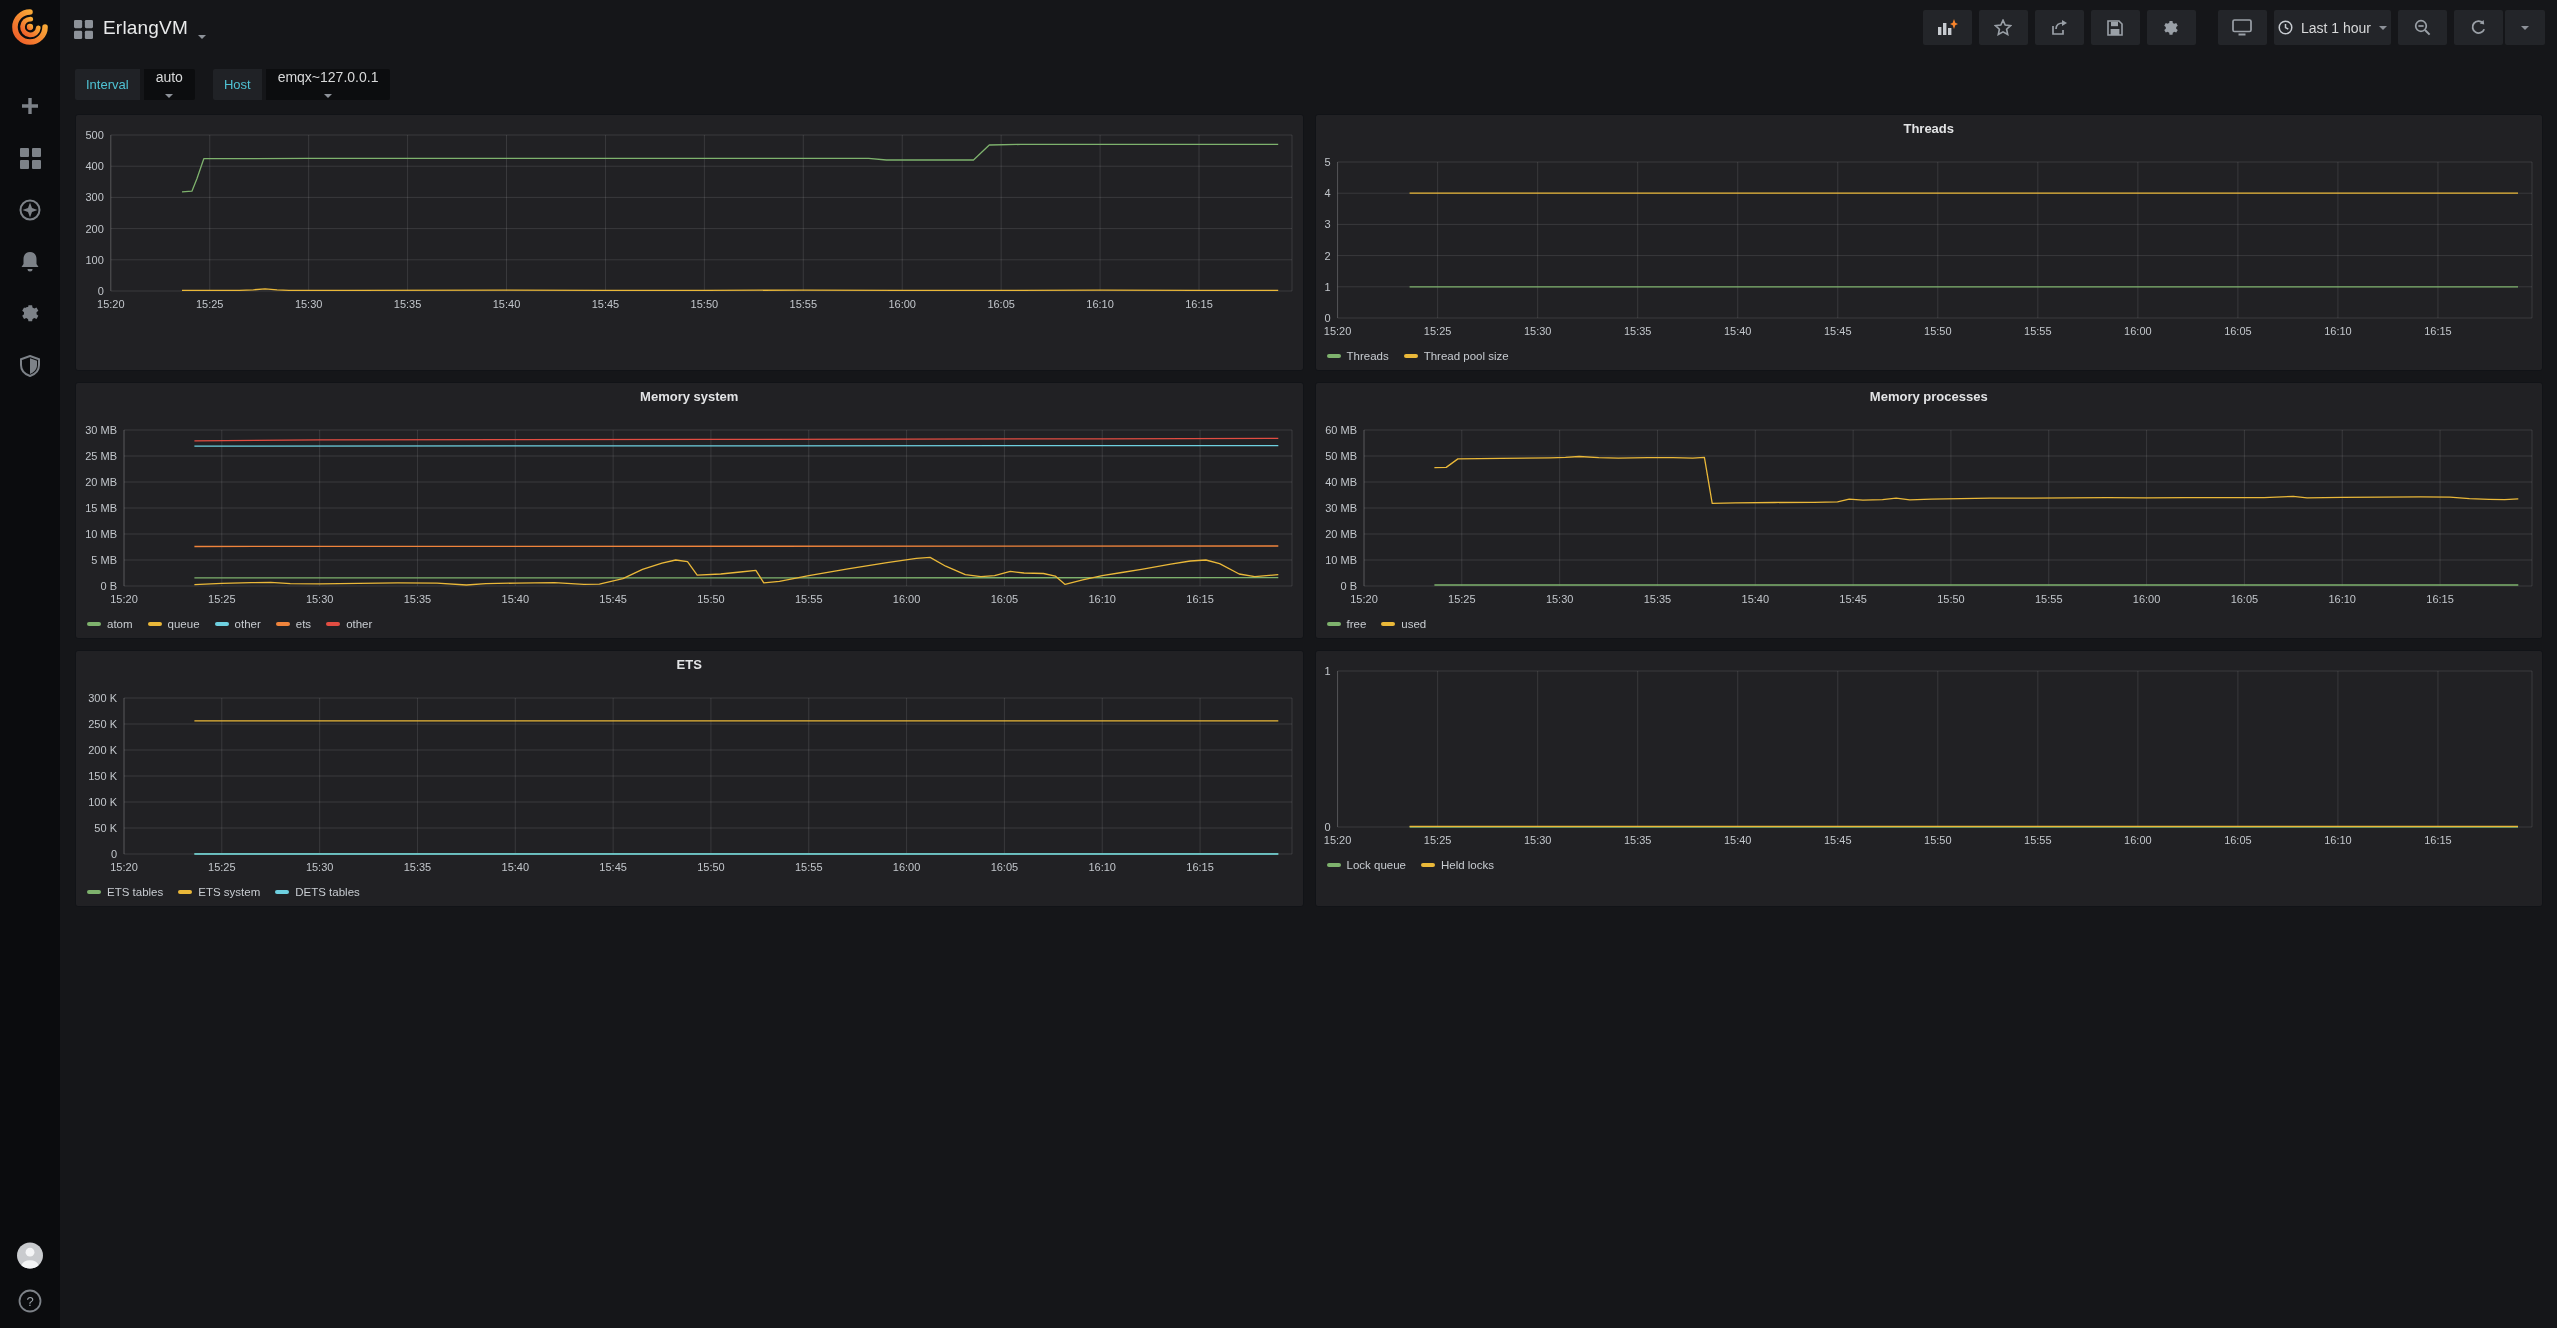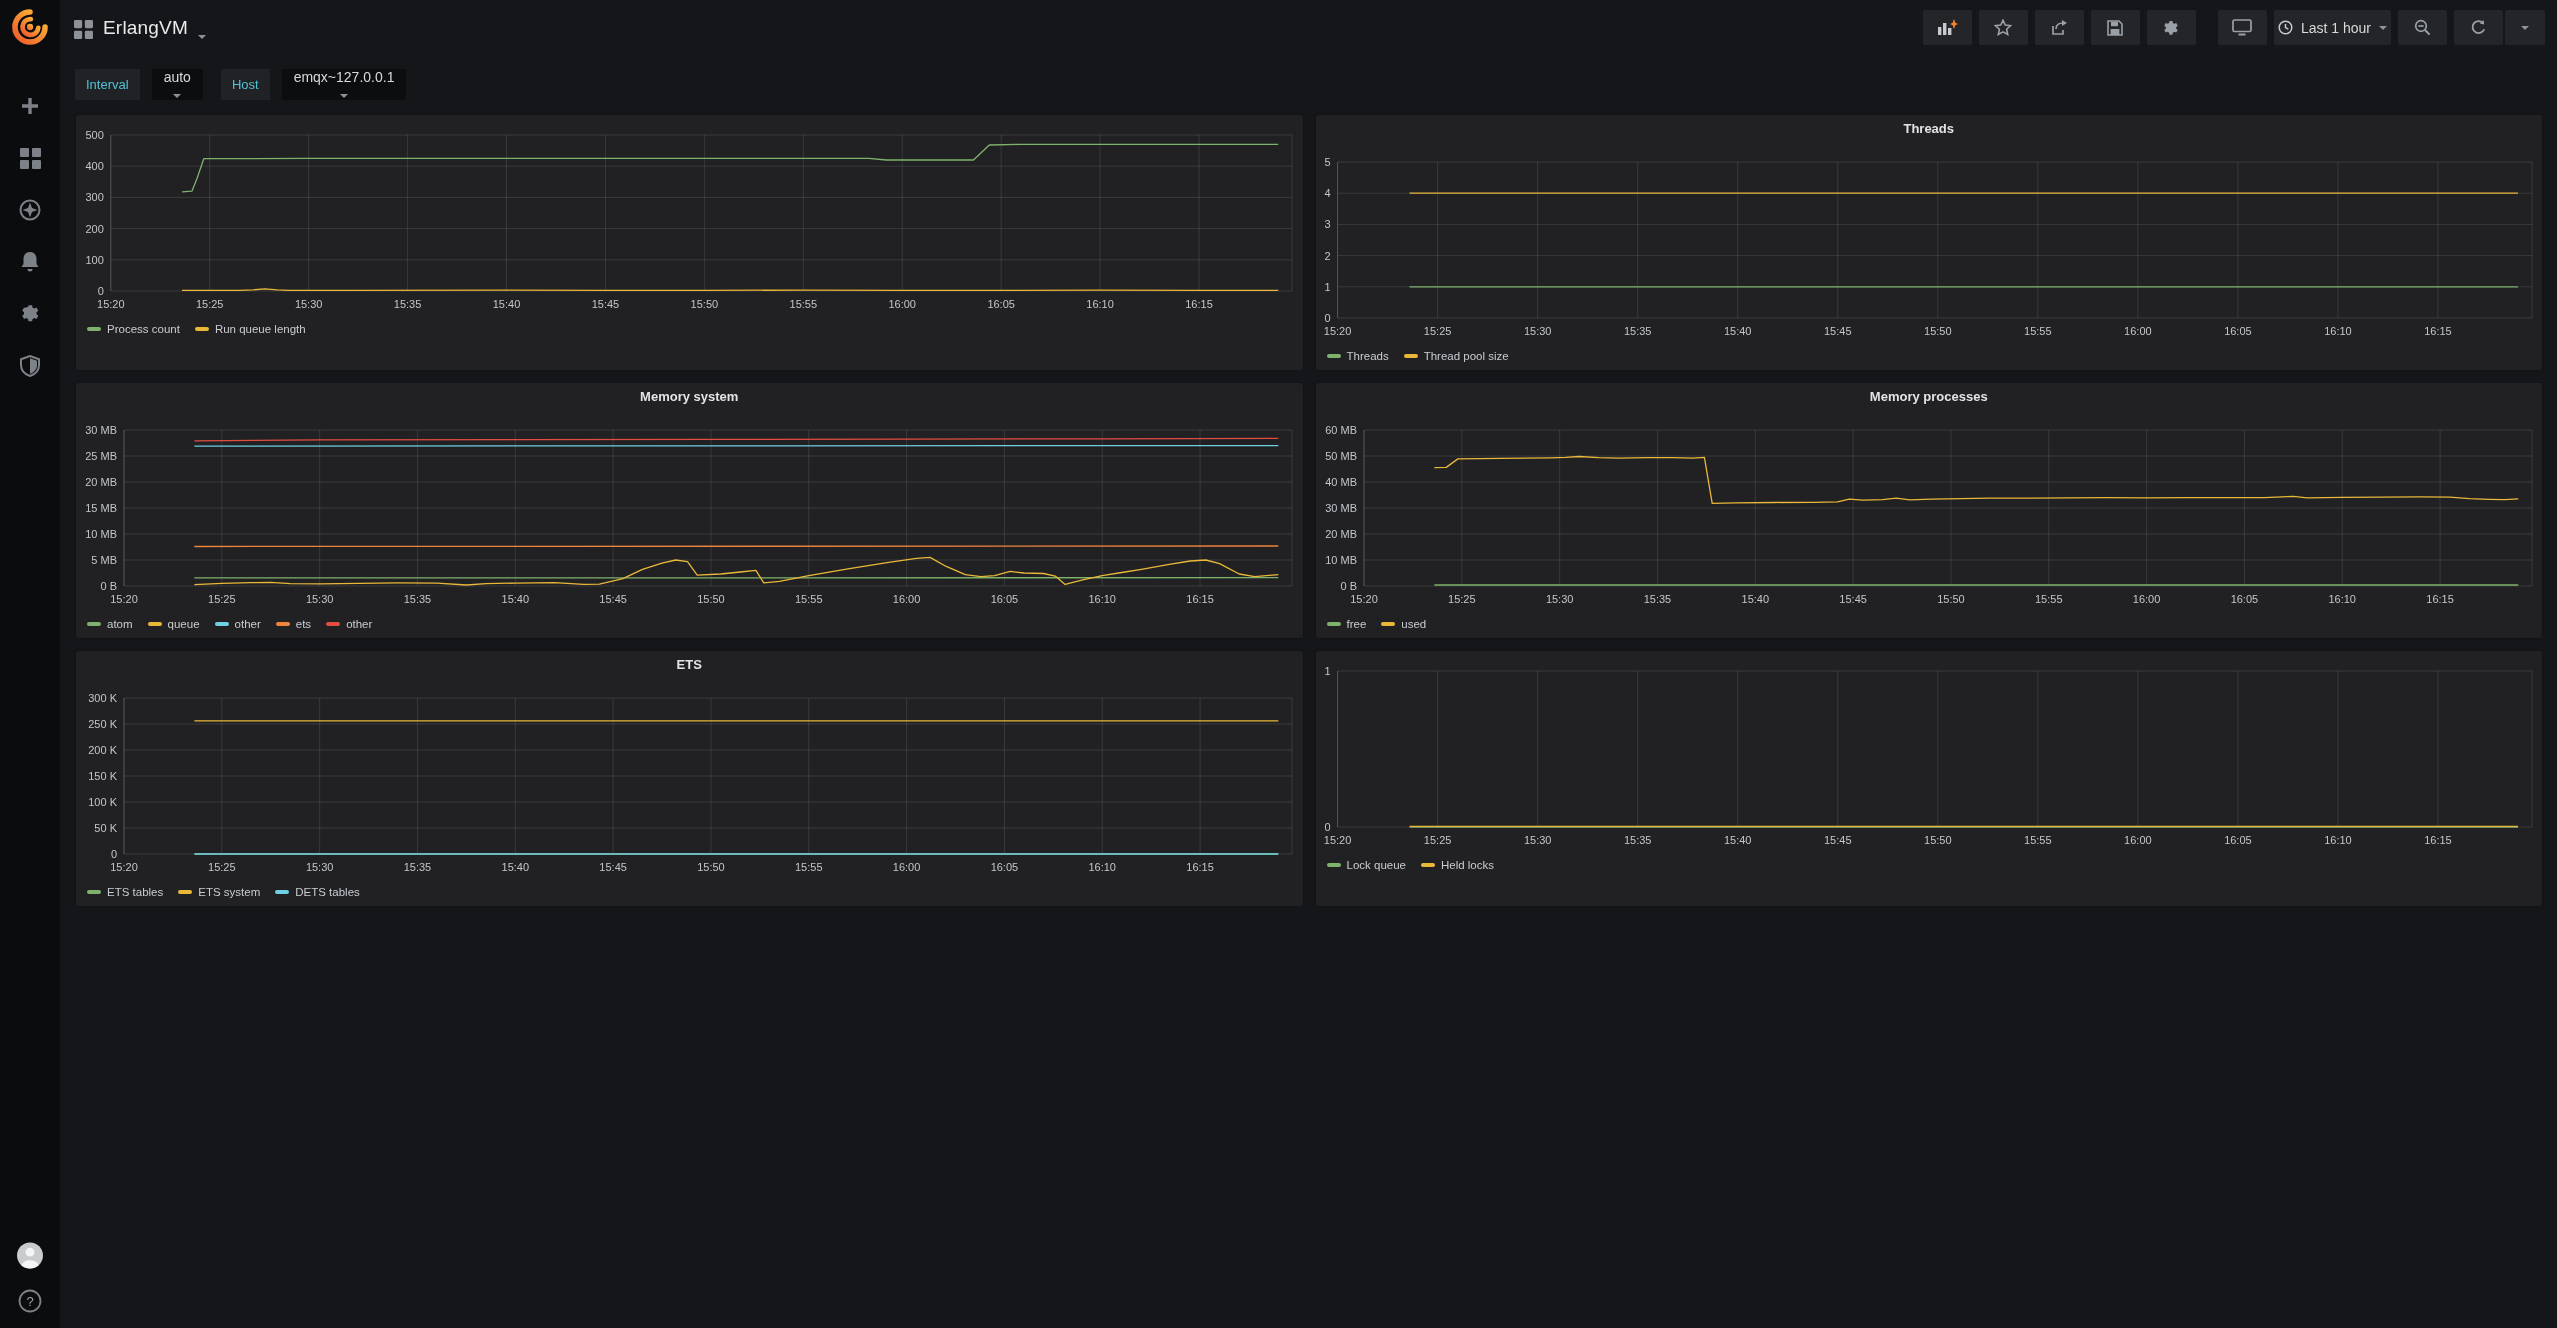--- a/index.html
+++ b/index.html
@@ -34,21 +34,21 @@
     height:35px;min-width:41px;padding:0 4px;background:#232529;border-radius:2px;
     display:flex;align-items:center;justify-content:center;gap:8px;color:#9aa0a7;cursor:pointer;
     font-size:14px;
   }
   .nb-btn.text{color:#d8d9da;}
   .nb-group{display:flex;gap:2px;}
   .nb-sep{width:8px;}
 
   
   .submenu{height:59px;flex:0 0 59px;display:flex;align-items:center;gap:18px;padding:0 15px;}
-  .var{display:flex;gap:12px;align-items:center;}
+  .var{display:flex;gap:4px;align-items:center;}
   .var-label{
     height:31px;display:flex;align-items:center;padding:0 11px;background:#202226;
     color:#4fc3d4;font-size:13px;border-radius:2px 0 0 2px;
   }
   .var-value{
     height:31px;display:flex;align-items:center;gap:9px;padding:0 12px;background:#0c0d0f;
     color:#d8d9da;font-size:14px;cursor:pointer;border-radius:0 2px 2px 0;flex-direction:column;
   }
 
   
@@ -287,30 +287,20 @@
               <line x1="34.8" y1="82.4" x2="1216" y2="82.4" stroke="rgba(255,255,255,0.11)" stroke-width="1"></line>
               <text x="27.799999999999997" y="86.4" text-anchor="end">300</text>
               <line x1="34.8" y1="51.19999999999999" x2="1216" y2="51.19999999999999" stroke="rgba(255,255,255,0.11)" stroke-width="1"></line>
               <text x="27.799999999999997" y="55.19999999999999" text-anchor="end">400</text>
               <line x1="34.8" y1="20" x2="1216" y2="20" stroke="rgba(255,255,255,0.11)" stroke-width="1"></line>
               <text x="27.799999999999997" y="24" text-anchor="end">500</text>
               <line x1="34.8" y1="20" x2="34.8" y2="176" stroke="rgba(255,255,255,0.15)" stroke-width="1"></line>
               <polyline points="106.0,76.8 115.9,76.2 120.9,63.7 127.8,43.7 232.7,43.4 430.5,43.4 628.4,43.4 792.6,43.4 810.4,45.0 897.5,45.0 913.3,30.0 944.9,29.4 1024.1,29.4 1123.0,29.4 1202.2,29.4" fill="none" stroke="#7eb26d" stroke-width="1.3" stroke-linejoin="round"></polyline>
               <polyline points="106.0,175.4 163.4,175.4 177.3,174.8 189.1,173.8 201.0,174.8 212.9,175.4 272.2,175.4 430.5,175.1 529.4,175.4 628.4,175.4 727.3,175.1 826.2,175.4 925.2,175.4 1024.1,175.1 1123.0,175.4 1202.2,175.4" fill="none" stroke="#eab839" stroke-width="1.3" stroke-linejoin="round"></polyline>
             </svg></div>
-        <div class="legend">
-            <span class="item">
-              <span class="dash" style="background: rgb(126, 178, 109);"></span>
-              <span>Process count</span>
-            </span>
-            <span class="item">
-              <span class="dash" style="background: rgb(234, 184, 57);"></span>
-              <span>Run queue length</span>
-            </span>
-          </div>
       </div>
       <div class="panel">
         <div class="panel-title">Threads</div>
         <div class="chart"><svg width="1227" height="202">
               <line x1="21.6" y1="20" x2="21.6" y2="176" stroke="rgba(255,255,255,0.11)" stroke-width="1"></line>
               <text x="21.6" y="193" text-anchor="middle">15:20</text>
               <line x1="121.63350083752093" y1="20" x2="121.63350083752093" y2="176" stroke="rgba(255,255,255,0.11)" stroke-width="1"></line>
               <text x="121.63350083752093" y="193" text-anchor="middle">15:25</text>
               <line x1="221.66700167504186" y1="20" x2="221.66700167504186" y2="176" stroke="rgba(255,255,255,0.11)" stroke-width="1"></line>
               <text x="221.66700167504186" y="193" text-anchor="middle">15:30</text>

